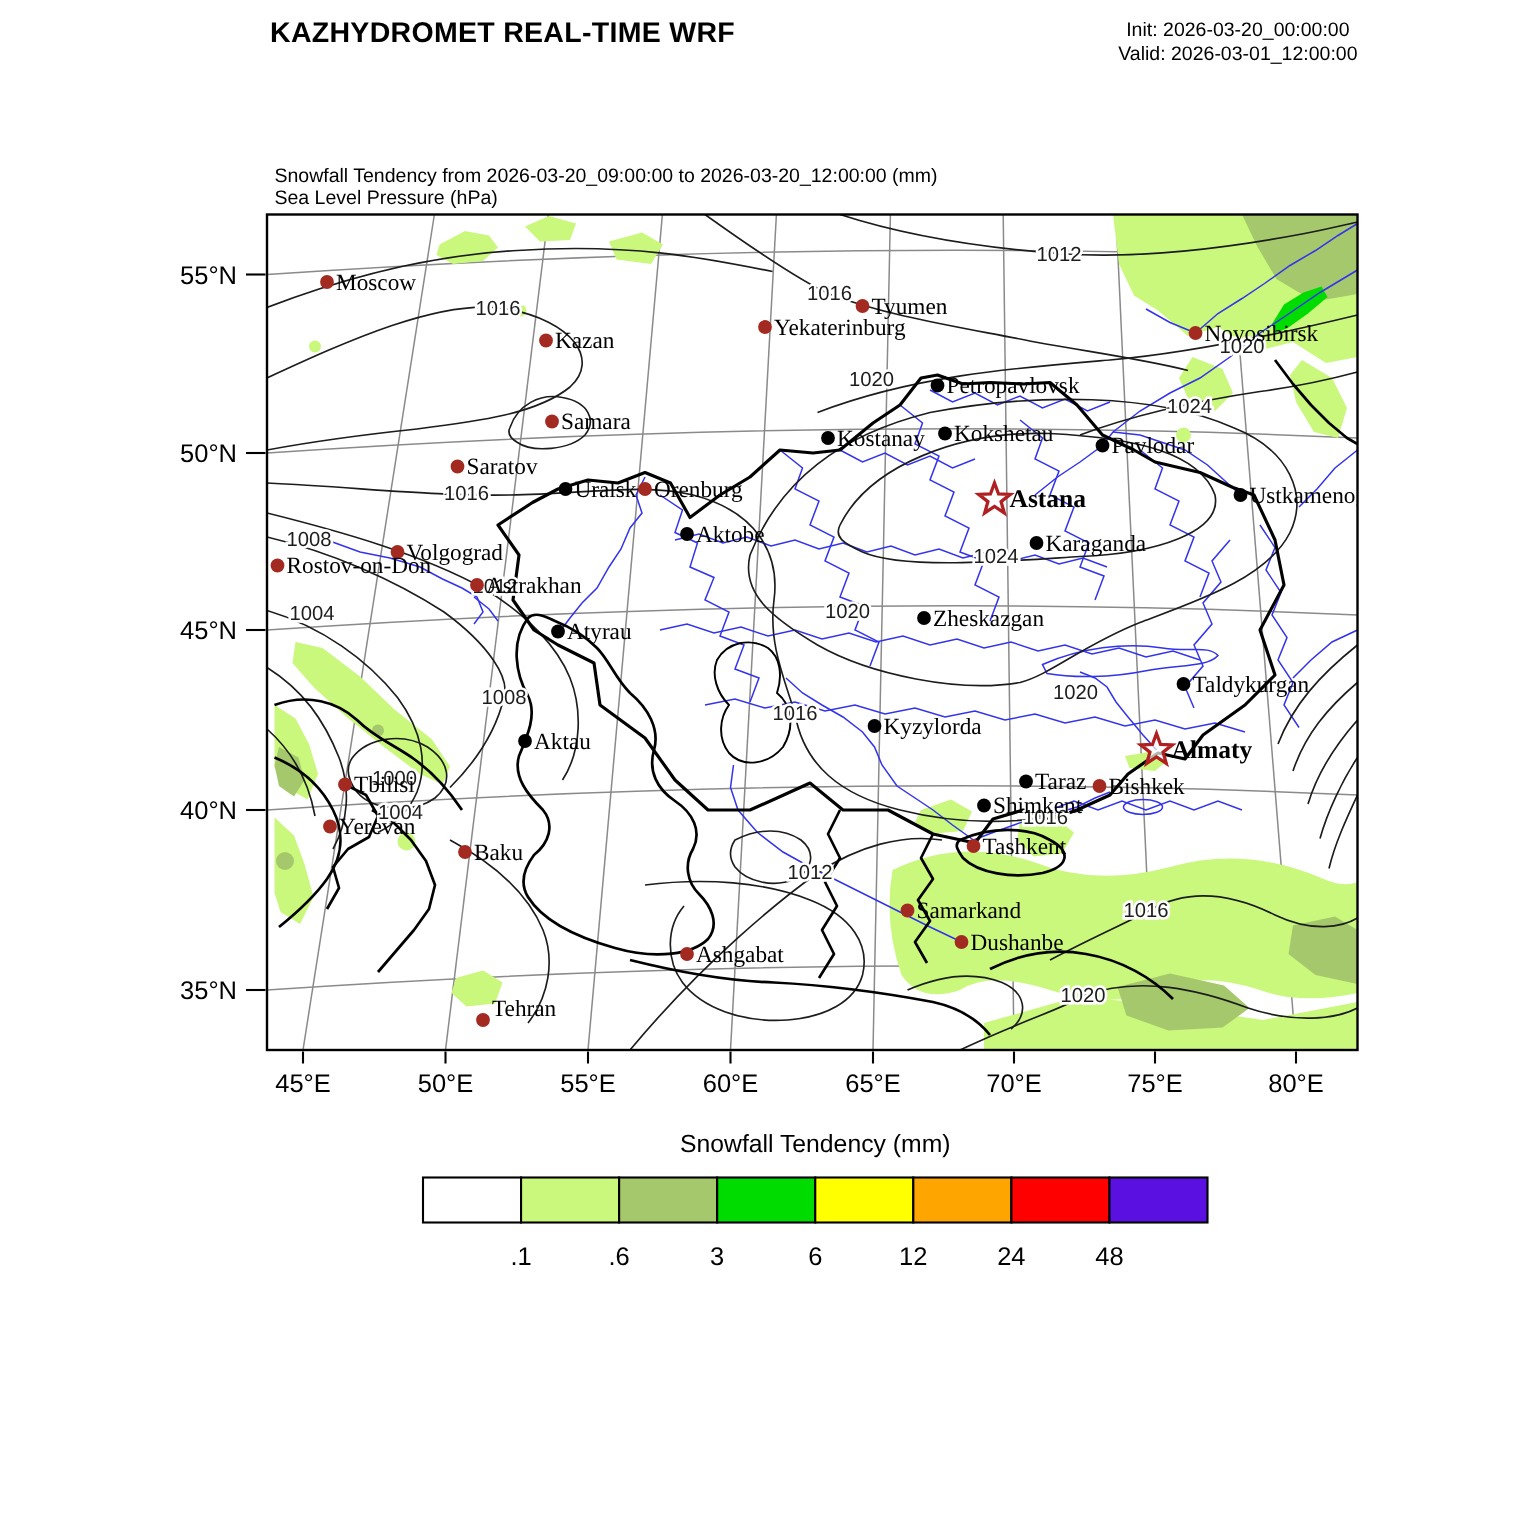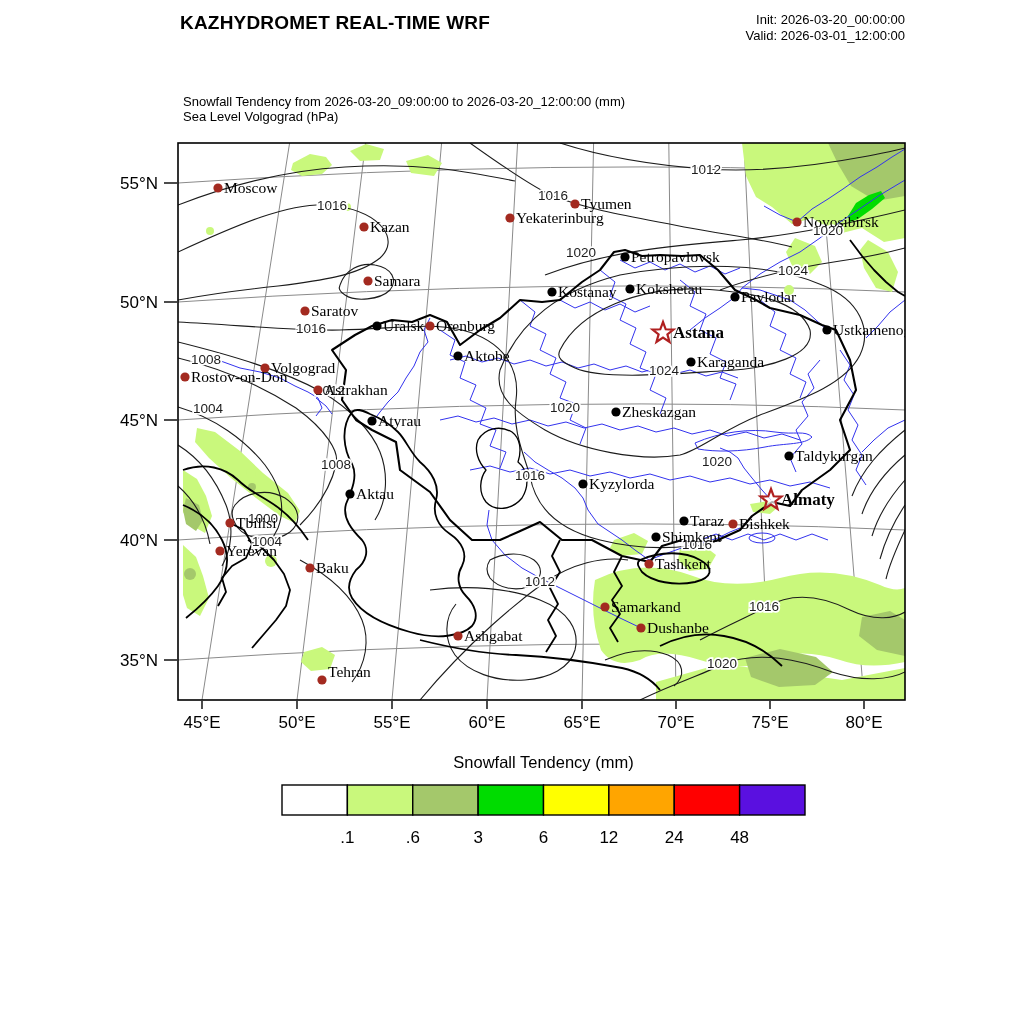--- a/index.html
+++ b/index.html
@@ -1,36 +1,36 @@
 <!DOCTYPE html>
 <html><head>
 <meta charset="utf-8">
 <style>
   html,body{margin:0;padding:0;background:#fff;}
   #page{position:relative;width:1024px;height:968px;background:#ffffff;overflow:hidden;
         font-family:"Liberation Sans",sans-serif;color:#000;}
   .hdr-title{position:absolute;left:180px;top:12px;font-size:19px;font-weight:bold;letter-spacing:.2px;}
-  .hdr-right{position:absolute;right:119px;top:12px;text-align:right;font-size:13px;line-height:16px;}
-  .subtitle{position:absolute;left:183px;top:94px;font-size:13px;line-height:15px;}
+  .hdr-right{position:absolute;right:119px;top:12px;text-align:center;font-size:13px;line-height:16px;}
+  .subtitle{position:absolute;left:183px;top:109px;font-size:13px;line-height:15px;}
   .footer{position:absolute;left:180px;top:975px;font-size:13px;line-height:16px;}
   svg text{user-select:none;}
 </style>
 </head>
 <body>
 
 <div id="page">
 
   <div class="hdr-title">KAZHYDROMET REAL-TIME WRF</div>
   <div class="hdr-right">
     <div>Init: 2026-03-20_00:00:00</div>
     <div>Valid: 2026-03-01_12:00:00</div>
   </div>
   <div class="subtitle">
     <div>Snowfall Tendency from 2026-03-20_09:00:00 to 2026-03-20_12:00:00   (mm)</div>
-    <div>Sea Level Volgograd   (hPa)</div>
+    <div>Sea Level Pressure   (hPa)</div>
   </div>
 
   <svg id="map-svg" width="1024" height="1024" viewBox="0 0 1024 1024" style="position:absolute;left:0;top:0;">
     <defs>
       <clipPath id="mapclip">
           <rect x="178" y="143" width="727" height="557"></rect>
         </clipPath>
     </defs>
 
     <g clip-path="url(#mapclip)">

